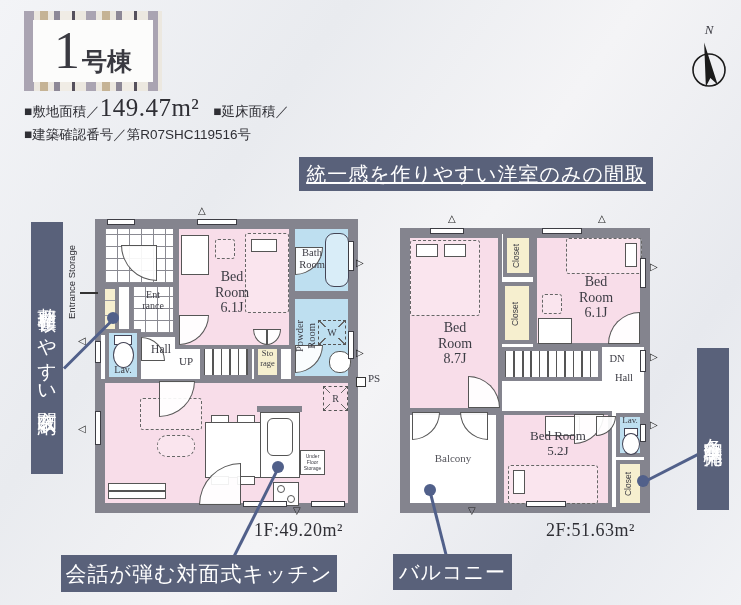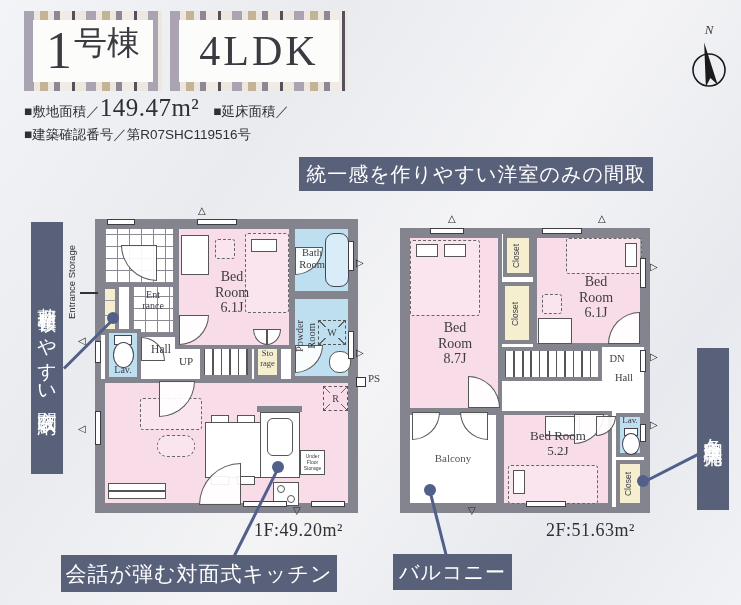--- a/index.html
+++ b/index.html
@@ -5,21 +5,21 @@
   html,body{margin:0;padding:0;background:#dfe1e6;}
   .stage{position:relative;width:741px;height:605px;overflow:hidden;
     background:linear-gradient(125deg,#f3f4f7 0%,#e9ebef 30%,#f4f4f6 55%,#e7e9ee 80%,#f1f2f5 100%);
     font-family:"Liberation Serif","DejaVu Serif",serif;color:#3c3c44;}
   .abs{position:absolute;}
   
   .titlebox{position:absolute;padding:9px;box-sizing:border-box;
     background:repeating-linear-gradient(90deg,#aaa4b2 0 10px,#ece8e0 10px 16px,#c5b395 16px 24px,#ece8e0 24px 30px,#8d8896 30px 36px,#f0ece5 36px 48px,#55505c 48px 51px,#ece8e0 51px 62px);}
   .titlebox-inner{width:100%;height:100%;background:#fcfcfb;display:flex;align-items:center;justify-content:center;box-sizing:border-box;}
   .bignum{font-size:52px;line-height:1;color:#3a3a41;}
-  .bigsuffix{font-size:33px;margin-left:2px;margin-bottom:16px;align-self:flex-end;color:#3a3a41;}
+  .bigsuffix{font-size:25px;margin-left:2px;margin-bottom:4px;align-self:flex-end;color:#3a3a41;font-weight:bold;}
   .ldk-text{font-size:42px;letter-spacing:3px;color:#3a3a41;}
   .info-line{position:absolute;display:flex;align-items:baseline;white-space:nowrap;}
   .info-label{font-family:"Liberation Sans","DejaVu Sans",sans-serif;font-size:13.5px;color:#2f2f35;}
   .info-value{font-size:25px;color:#2f2f35;letter-spacing:.5px;}
   .info-note{font-family:"Liberation Sans","DejaVu Sans",sans-serif;font-size:12.5px;color:#2f2f35;}
   
   .banner{position:absolute;background:#59617a;color:#fff;display:flex;align-items:center;justify-content:center;z-index:6;}
   .banner.h{font-size:20px;letter-spacing:1px;}
   .banner.v{writing-mode:vertical-rl;text-orientation:upright;font-size:19px;letter-spacing:2px;}
   
@@ -59,44 +59,39 @@
 <body>
 
 <div class="stage">
 
   <div class="titlebox" style="left:24px;top:11px;width:138px;height:80px;">
     <div class="titlebox-inner">
       <span class="bignum">1</span>
       <span class="bigsuffix">号棟</span>
     </div>
   </div>
-  <div class="titlebox" style="left:170px;top:11px;width:178px;height:80px;">
-    <div class="titlebox-inner">
-      <span class="ldk-text">4LDK</span>
-    </div>
-  </div>
 
   <div class="info-line" style="left:24px;top:94px;">
     <span class="info-label">■敷地面積／</span>
     <span class="info-value">149.47m²</span>
     <span class="info-label" style="margin-left:14px;text-align:center;">■延床面積／</span>
   </div>
   <div class="abs info-label" style="left:24px;top:126px;">■建築確認番号／第R07SHC119516号</div>
 
   <div class="abs" style="left:684px;top:20px;width:50px;height:80px;text-align:center;z-index:4;">
     <span style="font-size:13px;font-style:italic;">N</span>
     <svg width="50" height="62" viewBox="0 0 50 62">
       <circle cx="25" cy="32" r="16" fill="none" stroke="#1b1b1b" stroke-width="1.6"></circle>
       <g transform="rotate(-10 25 32)">
         <polygon points="25,4 31,48 25,40 19,48" fill="#1b1b1b"></polygon>
       </g>
     </svg>
   </div>
 
-  <div class="banner h" style="left:299px;top:157px;width:354px;height:34px;">統一感を作りやすい洋室のみの間取</div>
+  <div class="banner h" style="left:299px;top:157px;width:354px;height:34px;text-decoration:underline;">統一感を作りやすい洋室のみの間取</div>
   <div class="banner v" style="left:31px;top:222px;width:32px;height:252px;">整理整頓しやすい玄関収納</div>
   <div class="banner v" style="left:697px;top:348px;width:32px;height:162px;">各室収納完備</div>
   <div class="banner h" style="left:393px;top:554px;width:119px;height:36px;">バルコニー</div>
   <div class="banner h" style="left:61px;top:555px;width:276px;height:37px;font-size:21px;">会話が弾む対面式キッチン</div>
 
   <div class="cline" style="left:64px;top:367px;width:69px;transform:rotate(-45deg);"></div>
   <div class="cdot" style="left:107px;top:312px;"></div>
   <div class="cline" style="left:233px;top:557px;width:101px;transform:rotate(-63.4deg);"></div>
   <div class="cdot" style="left:272px;top:461px;"></div>
   <div class="cline" style="left:447px;top:557px;width:69px;transform:rotate(-104.2deg);"></div>

